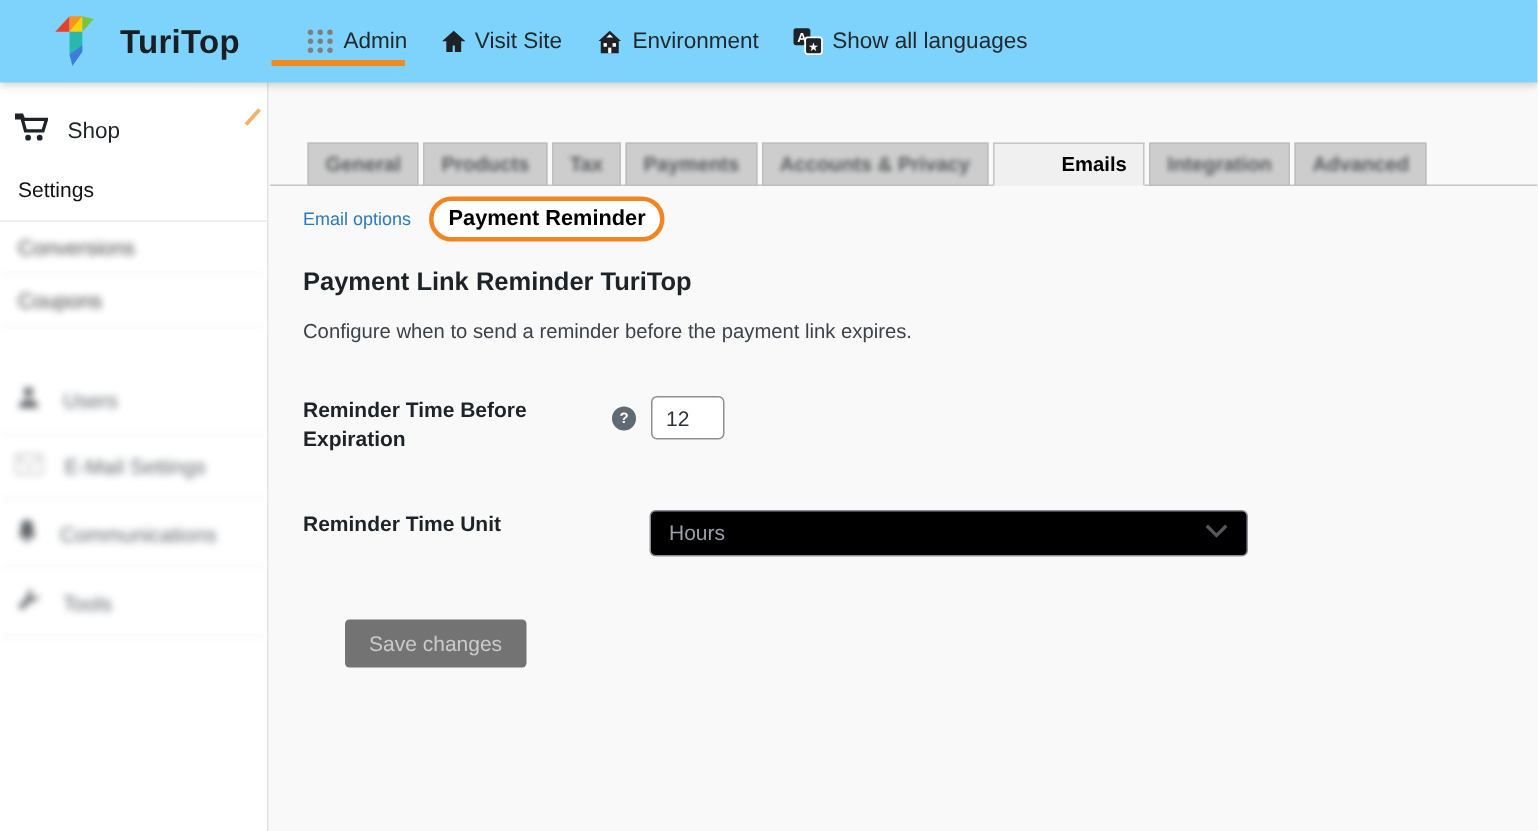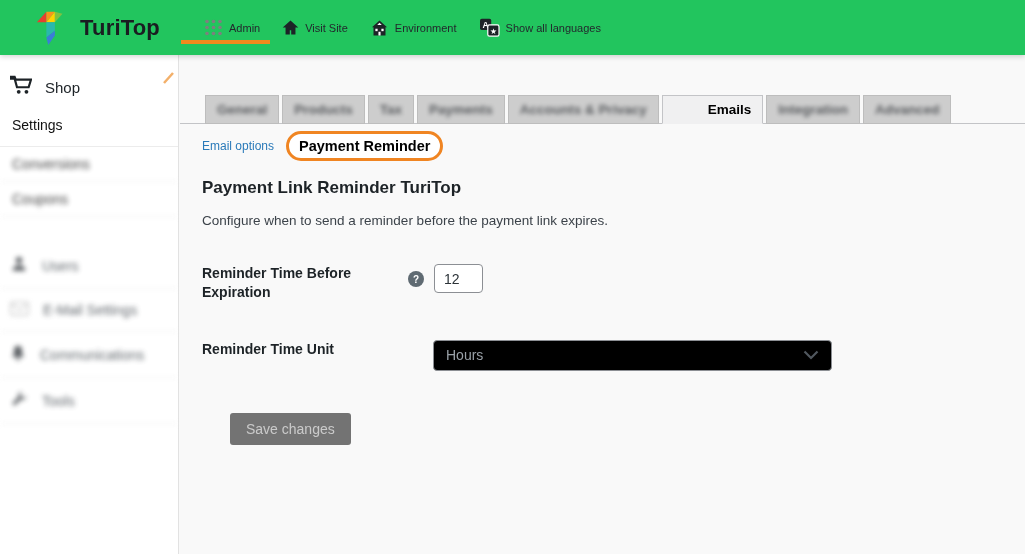--- a/index.html
+++ b/index.html
@@ -1,26 +1,26 @@
 <!DOCTYPE html>
 <html><head>
 <meta charset="utf-8">
 <style>
   * { margin:0; padding:0; box-sizing:border-box; }
   html,body { width:1025px; height:554px; font-family:"Liberation Sans", sans-serif; background:#f9f9f9; overflow:hidden; position:relative; }
 
   
-  .topbar { position:absolute; left:0; top:0; width:1025px; height:55px; background:#22c55e;
+  .topbar { position:absolute; left:0; top:0; width:1025px; height:55px; background:#7dd3fc;
             box-shadow:0 2px 5px rgba(0,0,0,0.16); display:flex; align-items:center; z-index:30; }
   .brand { display:flex; align-items:center; margin-left:34px; }
   .brand-text { font-size:22px; font-weight:bold; color:#1a1d21; margin-left:8px; letter-spacing:0.2px; }
   .topnav { display:flex; align-items:center; margin-left:44px; height:55px; }
   .topnav-item { display:flex; align-items:center; margin-right:22px; cursor:pointer; }
   .topnav-item .ico { margin-right:6px; display:flex; align-items:center; }
-  .topnav-label { font-size:11px; color:#23282d; }
+  .topnav-label { font-size:15px; color:#23282d; }
   .admin-underline { position:absolute; left:181px; top:40px; width:89px; height:4px; z-index:31; }
 
   
   .sidebar { position:absolute; left:0; top:55px; width:179px; height:499px; background:#fff;
              border-right:1px solid #e2e2e2; z-index:20; }
   .side-header { display:flex; align-items:center; padding:20px 10px 16px 10px; position:relative; }
   .side-header-label { font-size:15px; color:#1d2327; margin-left:13px; }
   .side-collapse { position:absolute; right:3px; top:16px; }
   .side-item { font-size:14px; color:#111; padding:2px 0 13px 12px; border-bottom:1px solid #ececec;
                margin:0 0 0 0; cursor:pointer; }

